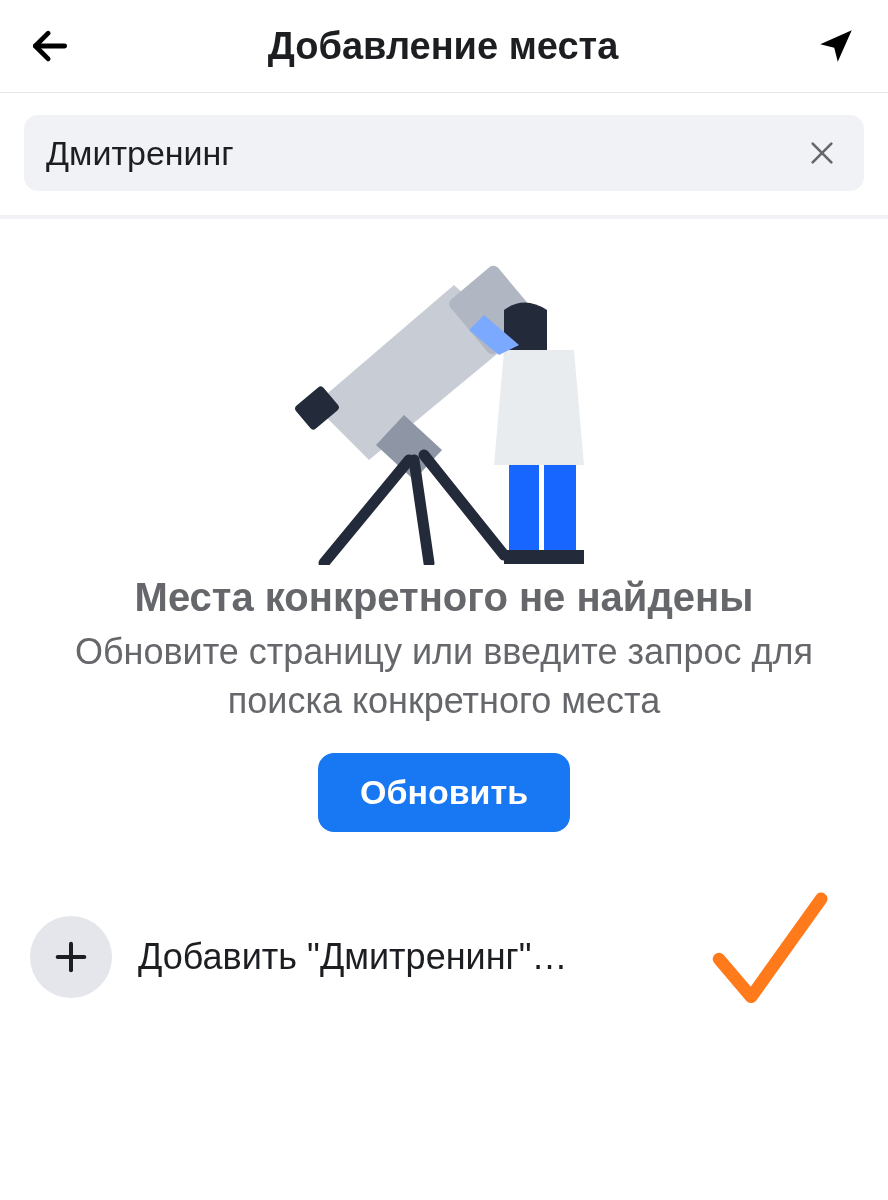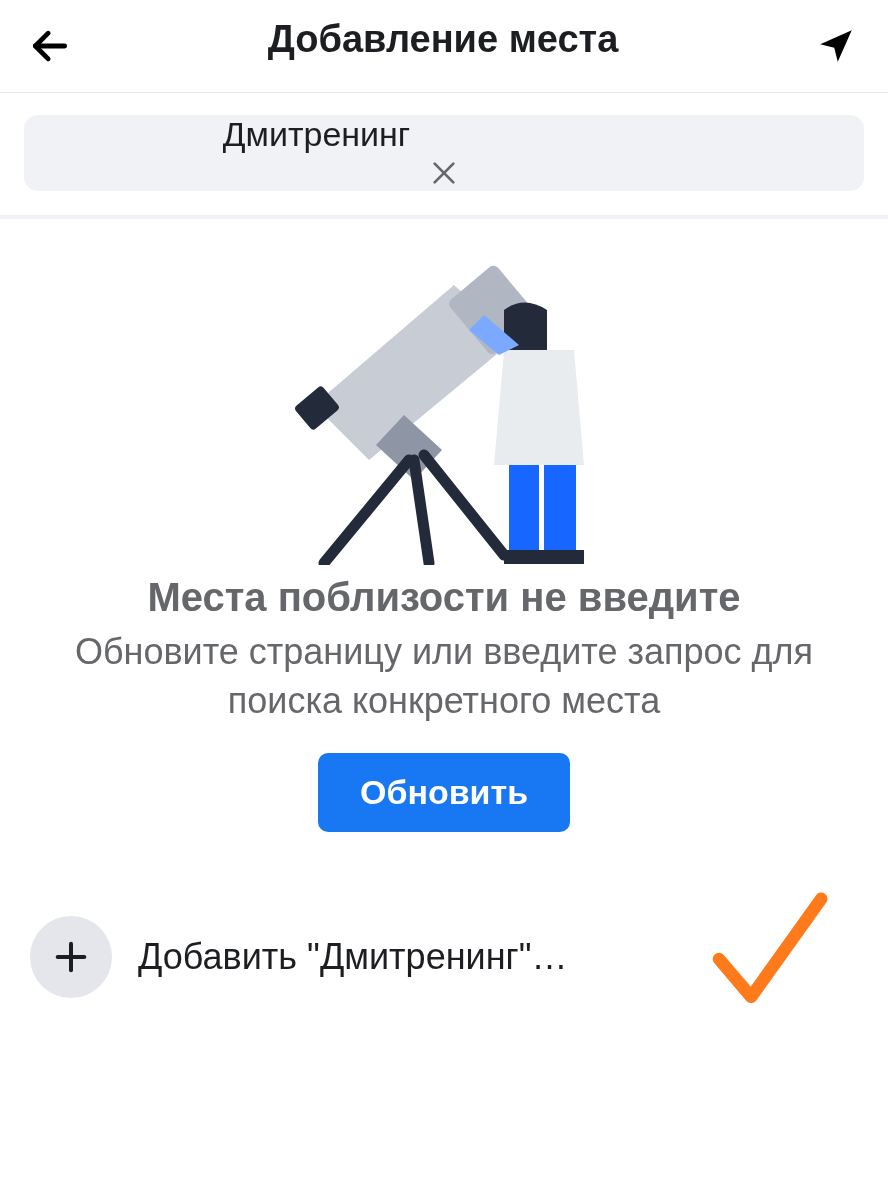--- a/index.html
+++ b/index.html
@@ -1,33 +1,33 @@
 <!DOCTYPE html>
 <html><head>
 <meta charset="utf-8">
 <style>
   * { box-sizing: border-box; margin: 0; padding: 0; }
   html, body { width: 888px; height: 1200px; font-family: -apple-system, Helvetica, Arial, sans-serif; background: #fff; color: #1c1e21; }
-  .header { display: flex; align-items: flex-start; justify-content: space-between; padding: 18px 24px 18px 22px; }
+  .header { display: flex; align-items: center; justify-content: space-between; padding: 18px 24px 18px 22px; }
   .header-title { font-size: 38px; font-weight: 700; flex: 1; text-align: center; }
   .icon-btn { width: 56px; height: 56px; display: flex; align-items: center; justify-content: center; }
   .divider { height: 1px; background: #e4e6eb; width: 100%; }
 
   .search-wrap { padding: 22px 24px 24px 24px; }
-  .search-field { background: #f0f2f5; border-radius: 14px; height: 76px; display: flex; align-items: center; padding: 0 22px; flex-direction: column; }
+  .search-field { background: #f0f2f5; border-radius: 14px; height: 76px; display: flex; align-items: center; padding: 0 22px; }
   .search-input { flex: 1; border: none; background: transparent; font-size: 34px; color: #1c1e21; outline: none; }
   .clear-x { width: 40px; height: 40px; display:flex; align-items:center; justify-content:center; }
 
   .divider-thick { height: 4px; background: #f0f2f5; }
 
   .empty { display: flex; flex-direction: column; align-items: center; padding-top: 36px; }
   .illus { width: 380px; height: 310px; position: relative; }
   .empty-title { font-size: 40px; font-weight: 700; color: #65676b; margin-top: 10px; }
   .empty-sub { font-size: 36px; color: #65676b; text-align: center; line-height: 1.35; margin-top: 8px; max-width: 780px; }
-  .refresh-btn { margin-top: 28px; background: #1877f2; color: #fff; font-size: 34px; font-weight: 600; border: none; border-radius: 10px; padding: 20px 42px; }
+  .refresh-btn { margin-top: 28px; background: #1877f2; color: #fff; font-size: 34px; font-weight: 600; border: none; border-radius: 16px; padding: 20px 42px; }
 
   .add-row { display: flex; align-items: center; padding: 24px 30px; margin-top: 60px; position: relative; }
   .plus-chip { width: 82px; height: 82px; border-radius: 50%; background: #e4e6eb; display: flex; align-items: center; justify-content: center; margin-right: 26px; flex-shrink: 0; }
   .add-label { font-size: 36px; font-weight: 500; }
 
   .checkmark { position: absolute; right: 50px; top: -10px; }
 </style>
 </head>
 <body>
 
@@ -92,21 +92,21 @@
         <path d="M245 100 L215 75 L230 60 L265 90 Z" fill="#7aa9ff"></path>
 
         <path d="M255 210 L255 300 L285 300 L285 210 Z" fill="#1766ff"></path>
         <path d="M290 210 L290 300 L322 300 L322 210 Z" fill="#1766ff"></path>
 
         <rect x="250" y="295" width="42" height="14" fill="#232b3a"></rect>
         <rect x="288" y="295" width="42" height="14" fill="#232b3a"></rect>
       </g>
     </svg>
   </div>
-  <div class="empty-title">Места поблизости не введите</div>
+  <div class="empty-title">Места конкретного не найдены</div>
   <div class="empty-sub">Обновите страницу или введите запрос для поиска конкретного места</div>
   <button class="refresh-btn">Обновить</button>
 </div>
 
 <div class="add-row">
   <div class="plus-chip">
     <svg width="40" height="40" viewBox="0 0 24 24" stroke="#1c1e21" stroke-width="2.4" stroke-linecap="round">
         <line x1="12" y1="4" x2="12" y2="20"></line>
         <line x1="4" y1="12" x2="20" y2="12"></line>
       </svg>

